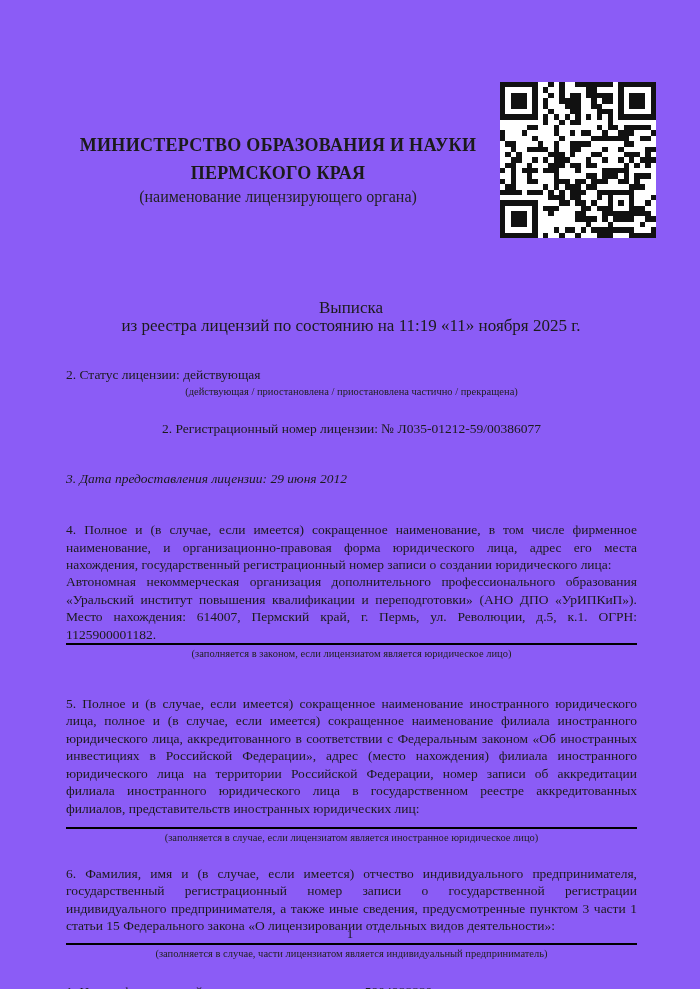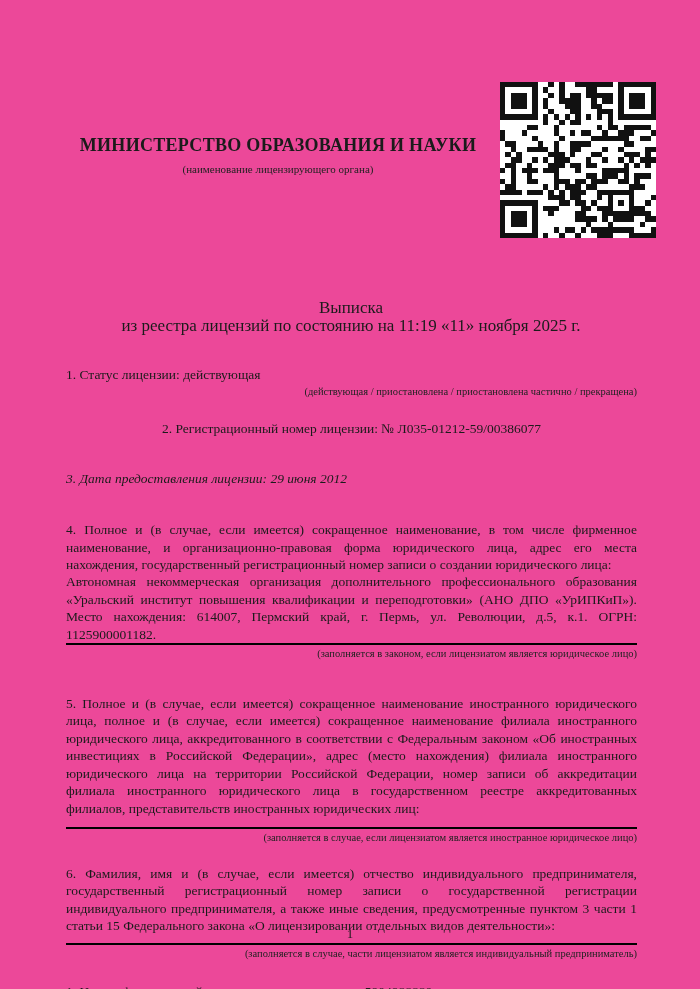--- a/index.html
+++ b/index.html
@@ -1,54 +1,54 @@
 <!DOCTYPE html>
 <html lang="ru"><head>
 <meta charset="utf-8">
 <style>
   html,body{margin:0;padding:0;background:#ffffff;}
   .page{
     position:relative;
     width:700px;height:989px;
-    background:#ec4899;
+    background:#8b5cf6;
     color:#1b1b1b;
     font-family:"Liberation Serif","DejaVu Serif",serif;
     overflow:hidden;
   }
   
   .header{
     position:absolute;left:66px;top:131px;width:424px;
     text-align:center;
   }
   .header .ministry{
     font-size:18px;font-weight:bold;line-height:28px;
     letter-spacing:0.3px;
   }
   .header .org-caption{
-    font-size:11px;line-height:14px;margin-top:3px;color:#222;
+    font-size:16px;line-height:14px;margin-top:3px;color:#222;
   }
   
   .qr{
     position:absolute;left:500px;top:82px;width:156px;height:156px;
   }
   .qr svg{display:block;width:156px;height:156px;shape-rendering:crispEdges;}
   
   .title{
     position:absolute;left:66px;top:299px;width:570px;
     text-align:center;font-size:17px;line-height:18px;
   }
   
   .content{
     position:absolute;left:66px;top:366px;width:571px;
     font-size:13.5px;line-height:17.4px;
   }
   .line{white-space:nowrap;}
   .para{text-align:justify;}
   .caption{
-    font-size:10.5px;line-height:14px;text-align:right;color:#222;
+    font-size:10.5px;line-height:14px;text-align:center;color:#222;
     margin-top:2px;
   }
   .rule{
     border:0;border-top:2px solid #000;height:0;margin:0;width:100%;
   }
   .mt-21{margin-top:21px;text-align:center;}
   .mt-16{margin-top:32px;font-style:italic;}
   .mt-17{margin-top:34px;}
   .mt-20{margin-top:20px;}
   .mt-22{margin-top:22px;}
@@ -61,20 +61,21 @@
     text-align:center;font-size:13px;line-height:16px;
   }
 </style>
 </head>
 <body>
 
 <div class="page">
 
   <div class="header">
     <div class="ministry">МИНИСТЕРСТВО ОБРАЗОВАНИЯ И НАУКИ</div>
+    <div class="ministry">ПЕРМСКОГО КРАЯ</div>
     <div class="org-caption">(наименование лицензирующего органа)</div>
   </div>
 
   <div class="qr">
     <svg id="qr-svg" viewBox="0 0 29 29" xmlns="http://www.w3.org/2000/svg">
         <rect x="0" y="0" width="29" height="29" fill="#ffffff"></rect>
         <rect x="9" y="0" width="1" height="1" fill="#111111"></rect>
         <rect x="11" y="0" width="1" height="1" fill="#111111"></rect>
         <rect x="14" y="0" width="1" height="1" fill="#111111"></rect>
         <rect x="15" y="0" width="1" height="1" fill="#111111"></rect>
@@ -386,21 +387,21 @@
       </svg>
   </div>
 
   <div class="title">
     <div class="line">Выписка</div>
     <div class="line">из реестра лицензий по состоянию на 11:19 «11» ноября 2025 г.</div>
   </div>
 
   <div class="content">
 
-    <div>1. Статус лицензии: действующая</div>
+    <div>2. Статус лицензии: действующая</div>
     <div class="caption">(действующая / приостановлена / приостановлена частично / прекращена)</div>
 
     <div class="mt-21">2. Регистрационный номер лицензии: № Л035-01212-59/00386077</div>
 
     <div class="mt-16">3. Дата предоставления лицензии: 29 июня 2012</div>
 
     <div class="para mt-17">4. Полное и (в случае, если имеется) сокращенное наименование, в том числе фирменное наименование, и организационно-правовая форма юридического лица, адрес его места нахождения, государственный регистрационный номер записи о создании юридического лица:</div>
     <div class="para">Автономная некоммерческая организация дополнительного профессионального образования «Уральский институт повышения квалификации и переподготовки» (АНО ДПО «УрИПКиП»). Место нахождения: 614007, Пермский край, г. Пермь, ул. Революции, д.5, к.1. ОГРН: 1125900001182.</div>
     <hr class="rule rule-tight">
     <div class="caption">(заполняется в законом, если лицензиатом является юридическое лицо)</div>

